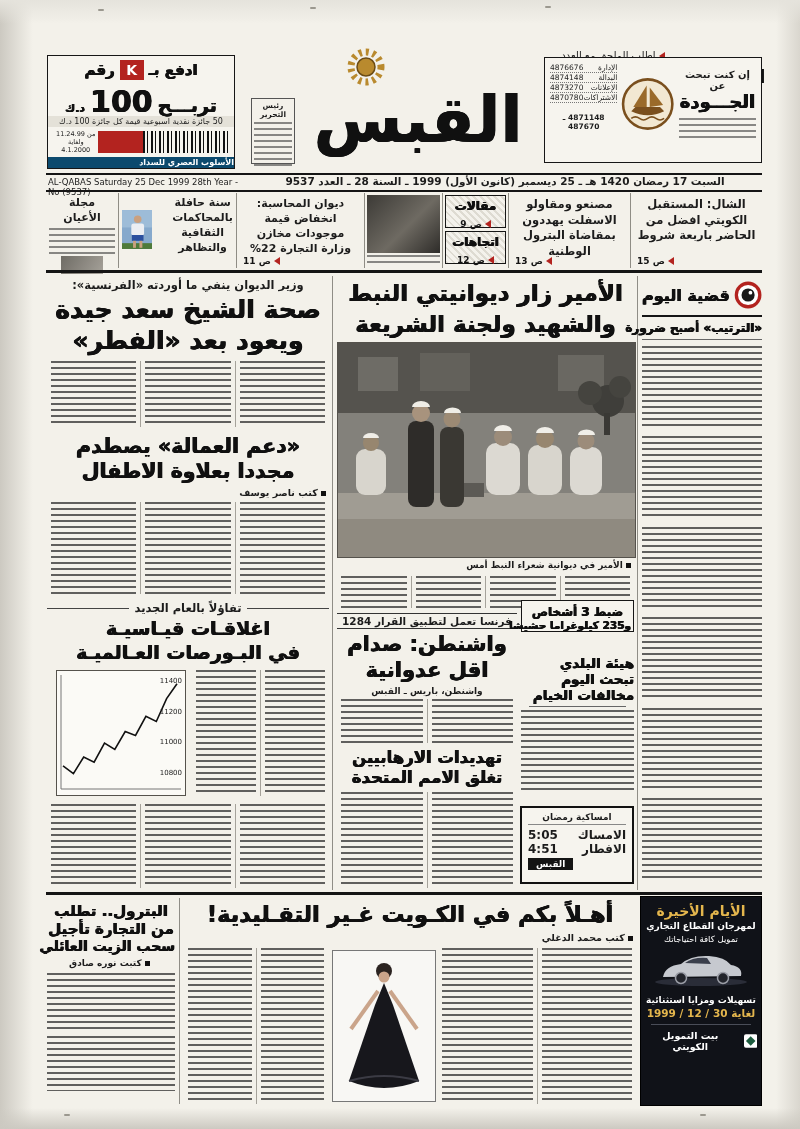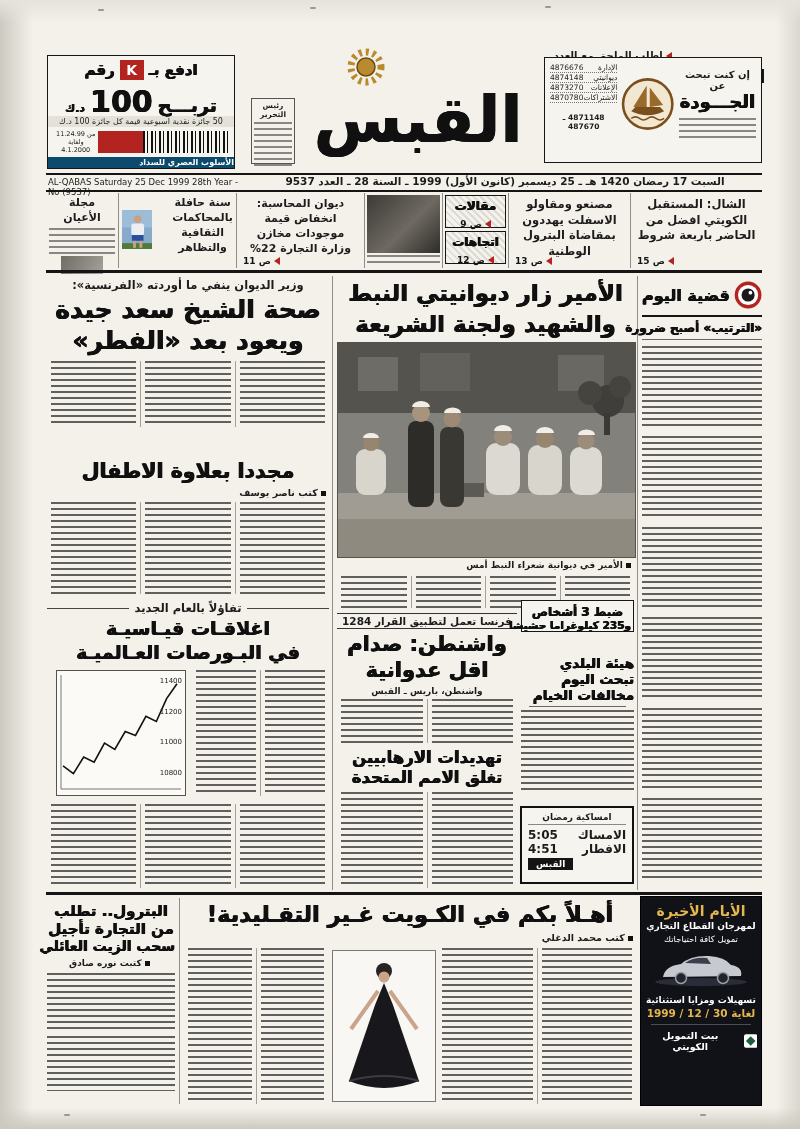--- a/index.html
+++ b/index.html
@@ -43,21 +43,21 @@
   <div class="speck" style="left:310px;top:7px;"></div>
   <div class="speck" style="left:545px;top:6px;"></div>
 
   <div class="abs" style="left:46px;top:22px;width:716px;height:148px;">
 
     <div class="abs" style="left:636px;top:0;width:84px;text-align:left;">
       <div class="fat nw" style="font-size:19px;margin-top:43px;">البنهياني</div>
       <div style="font-size:8.5px;font-weight:bold;margin-top:1px;">الخرسانة الجاهزة</div>
     </div>
 
-    <div class="abs" style="left:502px;top:28px;width:130px;font-size:10px;font-weight:bold;text-align:center;">
+    <div class="abs" style="left:502px;top:28px;width:130px;font-size:10px;font-weight:normal;text-align:center;">
       <span class="tri"></span>
       <span>اطلب الملحق مع العدد</span>
     </div>
 
     <div class="abs box" style="left:1px;top:33px;width:188px;height:114px;">
       <div style="display:flex;align-items:center;justify-content:center;gap:5px;height:28px;">
         <span class="fat" style="font-size:15px;">ادفع بـ</span>
         <span style="display:inline-flex;align-items:center;justify-content:center;width:24px;height:20px;background:#b3231f;color:#fff;font-weight:bold;font-size:14px;">K</span>
         <span class="fat" style="font-size:15px;">رقم</span>
       </div>
@@ -98,21 +98,21 @@
         <path d="M25,8 L25,29 L12,29 Z" fill="#9a6a2a"></path>
         <path d="M28,10 L28,29 L41,27 Z" fill="#9a6a2a"></path>
         <path d="M10,40 q4,-3 8,0 q4,3 8,0 q4,-3 8,0 q4,3 8,0" fill="none" stroke="#7a4f1d" stroke-width="1.5"></path>
       </svg>
       <div style="flex:1;font-size:7.5px;">
         <div style="display:flex;justify-content:space-between;border-bottom:1px dotted #777;">
             <span>الإدارة</span>
             <span>4876676</span>
           </div>
         <div style="display:flex;justify-content:space-between;border-bottom:1px dotted #777;">
-            <span>ديوانيتي</span>
+            <span>البدالة</span>
             <span>4874148</span>
           </div>
         <div style="display:flex;justify-content:space-between;border-bottom:1px dotted #777;">
             <span>الإعلانات</span>
             <span>4873270</span>
           </div>
         <div style="display:flex;justify-content:space-between;border-bottom:1px dotted #777;">
             <span>الاشتراكات</span>
             <span>4870780</span>
           </div>
@@ -334,20 +334,21 @@
         </div>
         <div class="col">
           <div class="ftx" style="height:100%"></div>
         </div>
         <div class="col">
           <div class="ftx" style="height:100%"></div>
         </div>
       </div>
   </div>
 
+  <div class="abs fat ctr nw" style="left:47px;top:434px;width:282px;font-size:20.5px;">«دعم العمالة» يصطدم</div>
   <div class="abs fat ctr nw" style="left:47px;top:459px;width:282px;font-size:20.5px;">مجددا بعلاوة الاطفال</div>
   <div class="abs" style="left:47px;top:487px;width:282px;font-size:9.5px;font-weight:bold;text-align:right;">
     <span class="sq"></span>
     <span>كتب ناصر يوسف</span>
   </div>
   <div class="abs" style="left:47px;top:502px;width:282px;height:92px;">
     <div class="cols">
         <div class="col">
           <div class="ftx" style="height:100%"></div>
         </div>

